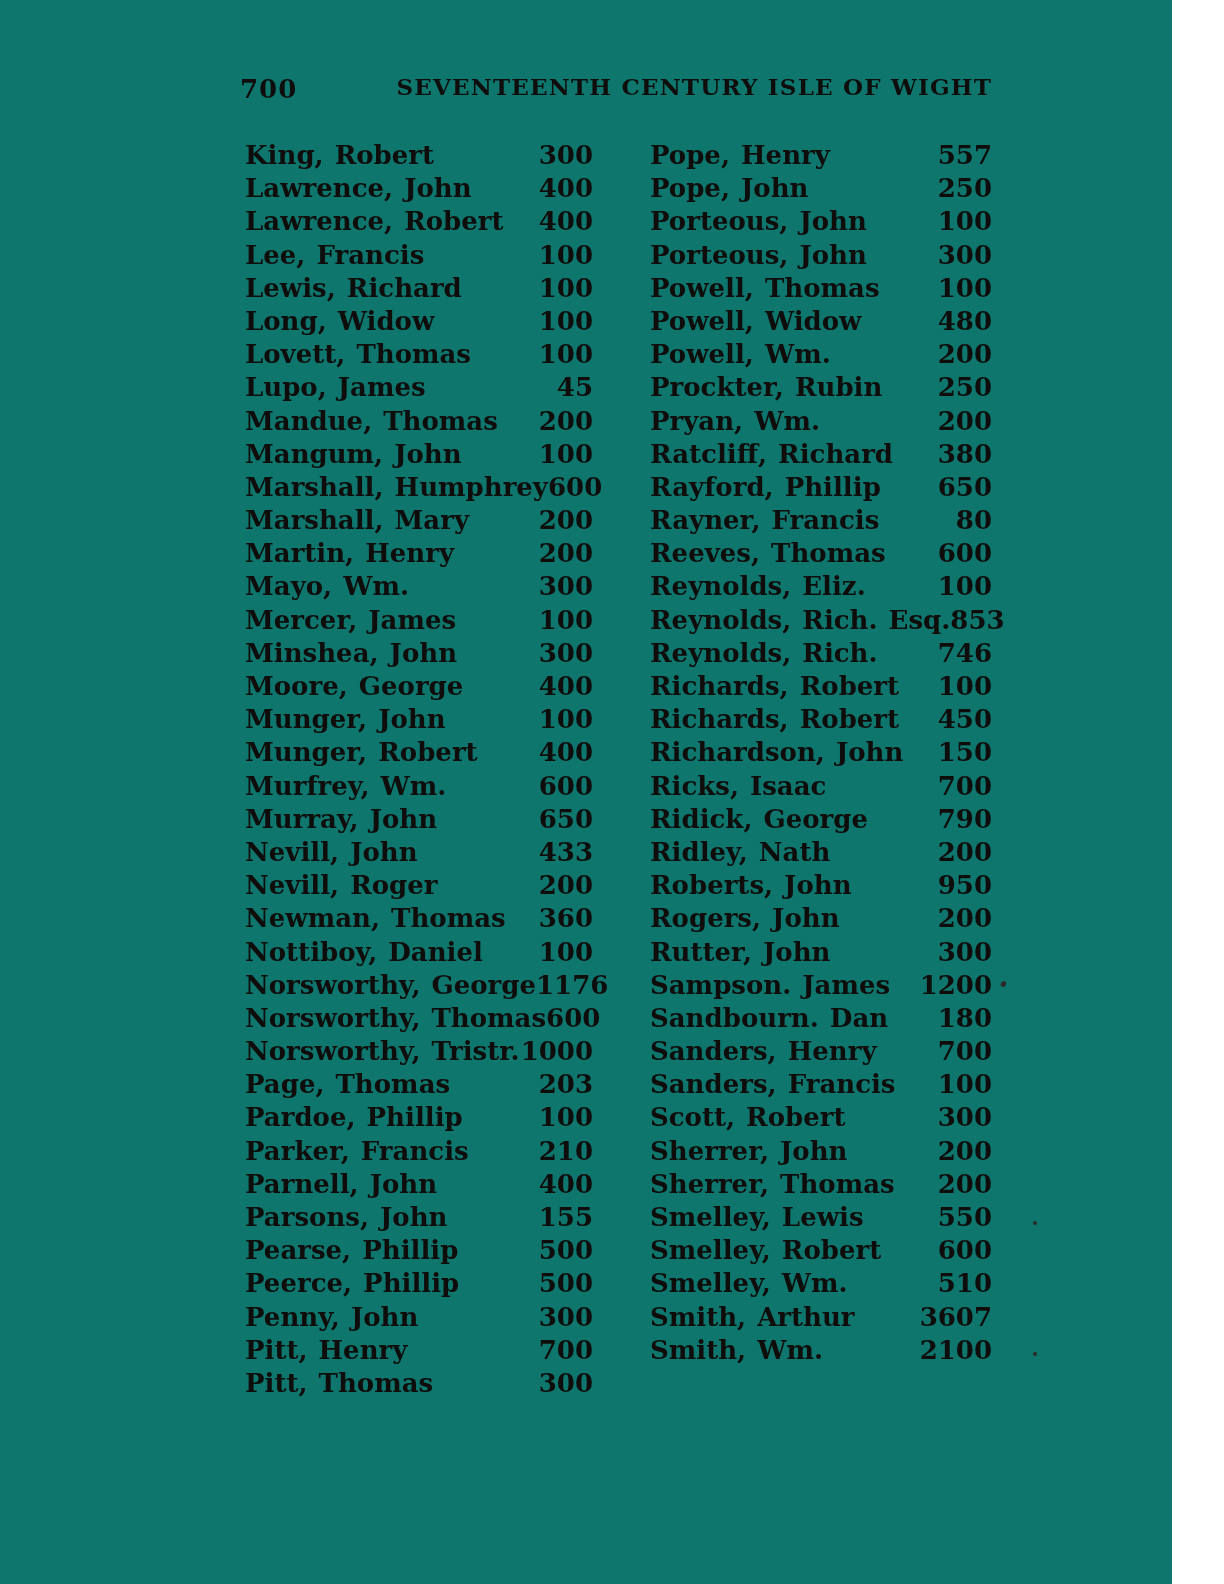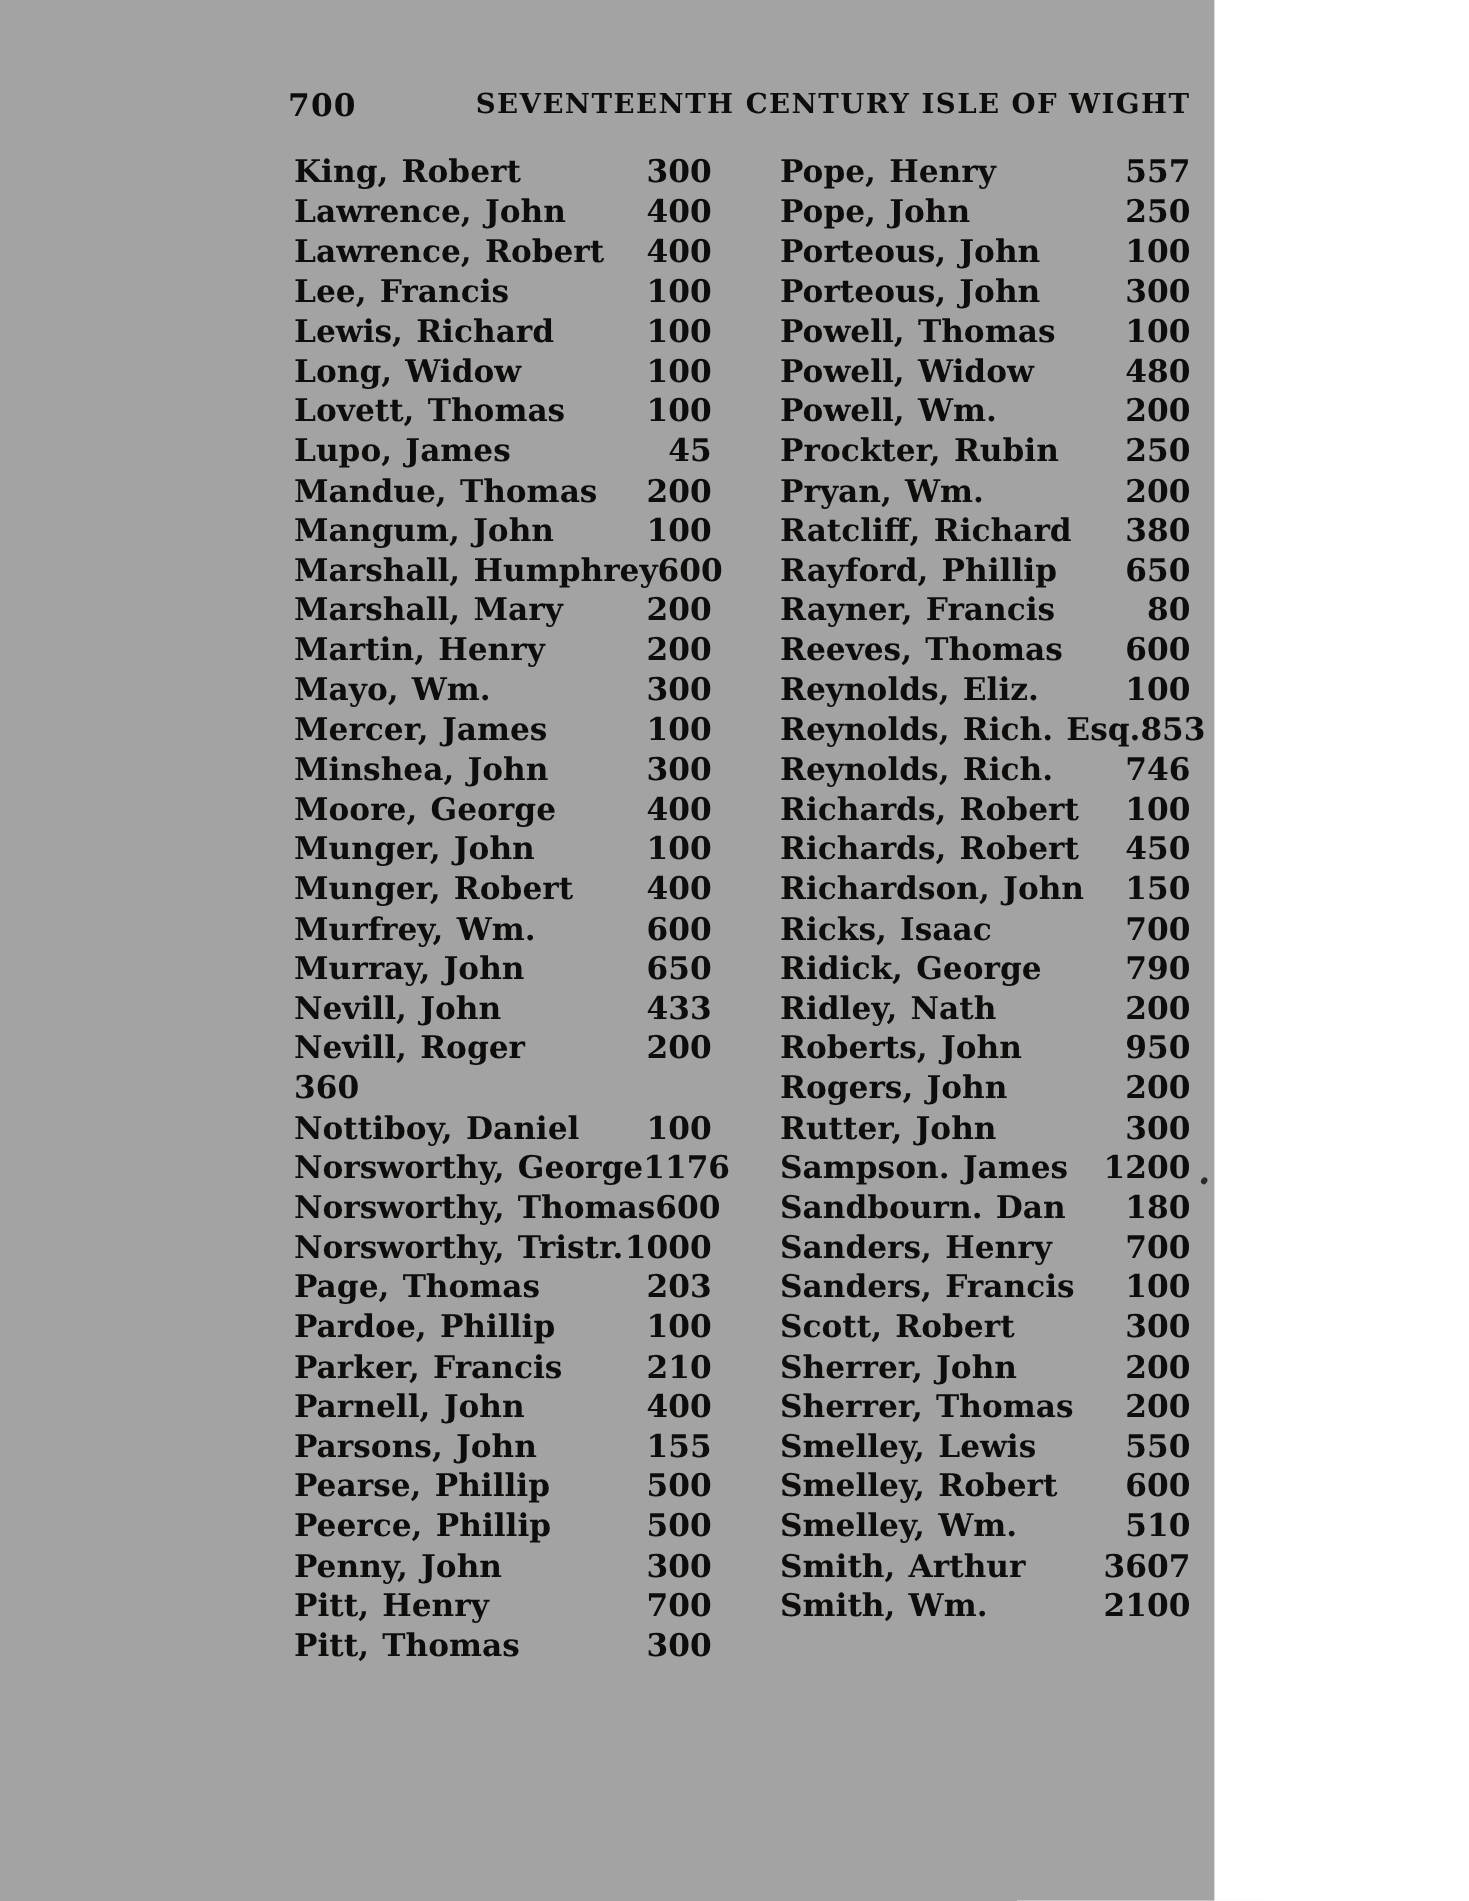--- a/index.html
+++ b/index.html
@@ -1,36 +1,36 @@
 <!DOCTYPE html>
 <html><head>
 <meta charset="utf-8">
 <style>
   html,body { margin:0; padding:0; background:#ffffff; }
   .page {
     position:relative;
-    width:1012px; height:1584px;
-    background:#a3a3a3;
+    width:1172px; height:1584px;
+    background:#0f766e;
     color:#0e0d0b;
     font-family:"DejaVu Serif","Liberation Serif",serif;
     overflow:hidden;
   }
   .header { position:absolute; left:240px; top:70px; width:752px; height:34px; }
   .pageno {
     position:absolute; left:0; top:4px;
     font-size:26px; font-weight:600; letter-spacing:1px;
   }
   .title {
     display:block; text-align:right;
     font-size:23px; font-weight:700; letter-spacing:1.2px;
     padding-top:3px;
     white-space:nowrap;
   }
   .tbl {
-    position:absolute; left:245px; top:128px; width:747px;
+    position:absolute; left:245px; top:139px; width:747px;
     display:flex; gap:57px;
     font-size:26px; font-weight:600;
     word-spacing:2px;
   }
   .col  { width:348px; }
   .colR { width:342px; }
   .row {
     height:33.2px;
     display:flex; justify-content:space-between; align-items:baseline;
     line-height:33.2px;
@@ -167,20 +167,21 @@
           <span class="nm">Nevill, John</span>
           <span class="vl">433</span>
         </div>
 
         <div class="row">
           <span class="nm">Nevill, Roger</span>
           <span class="vl">200</span>
         </div>
 
         <div class="row">
+          <span class="nm">Newman, Thomas</span>
           <span class="vl">360</span>
         </div>
 
         <div class="row">
           <span class="nm">Nottiboy, Daniel</span>
           <span class="vl">100</span>
         </div>
 
         <div class="row">
           <span class="nm">Norsworthy, George</span>

